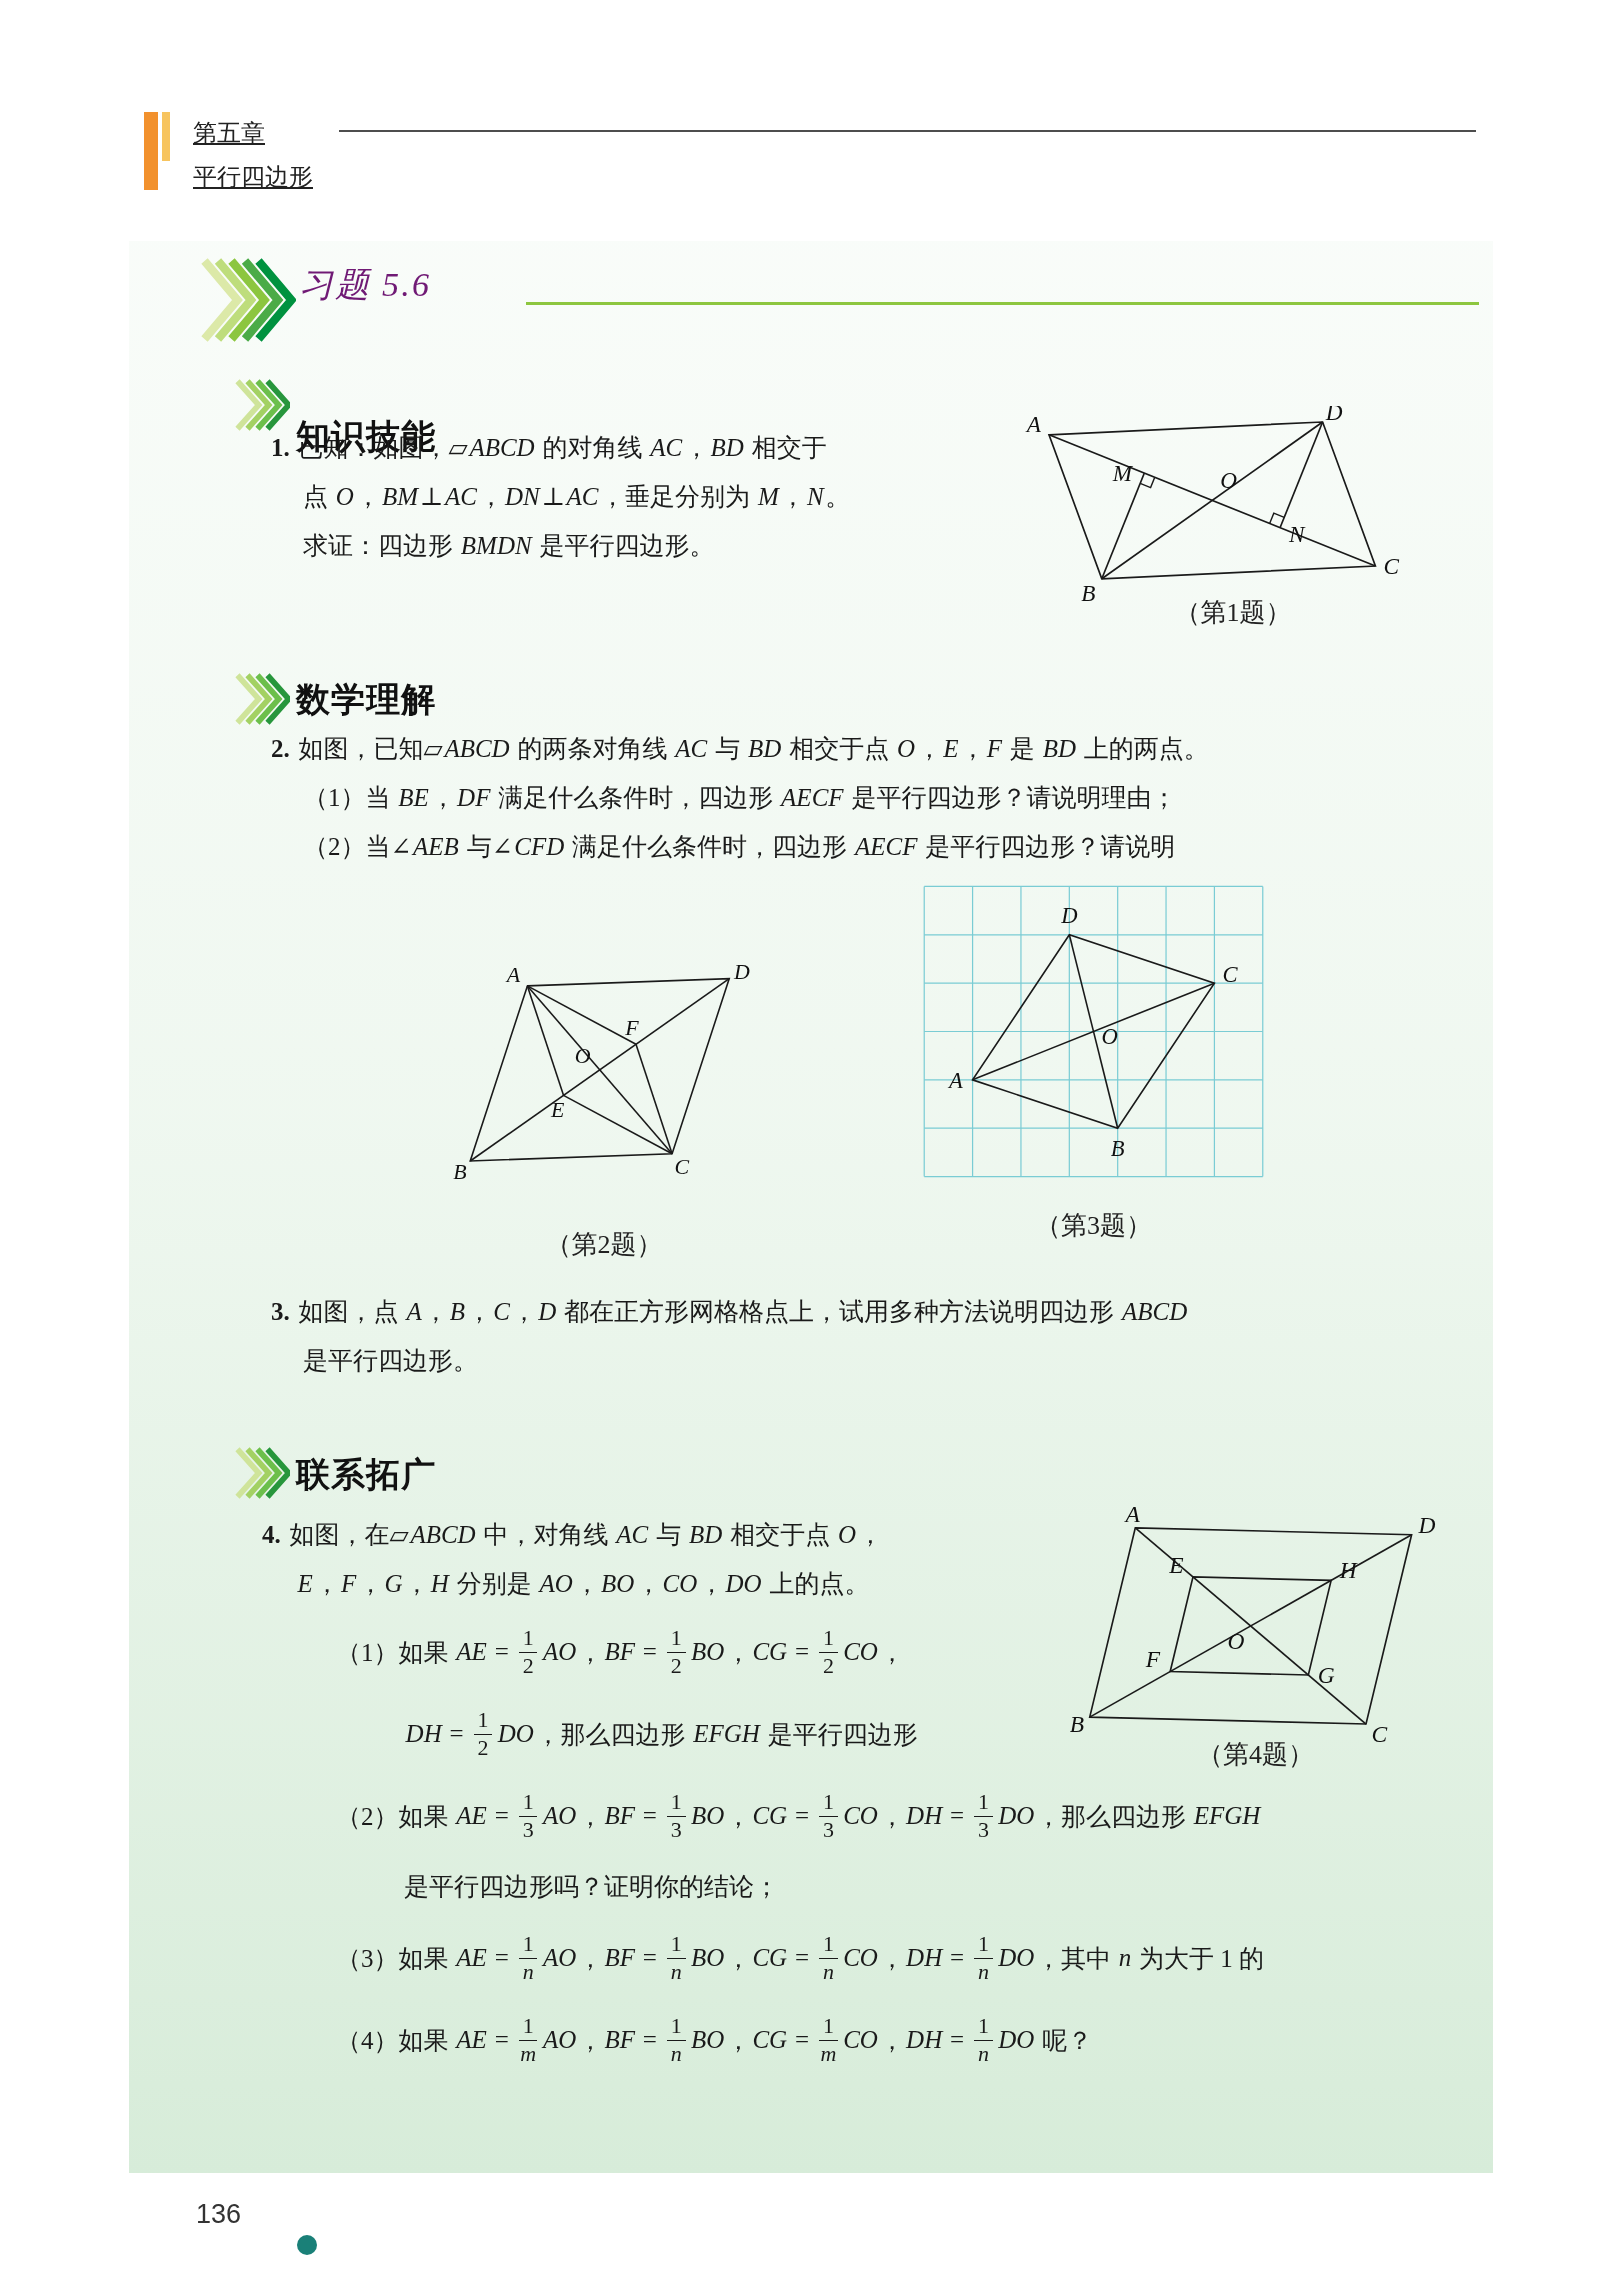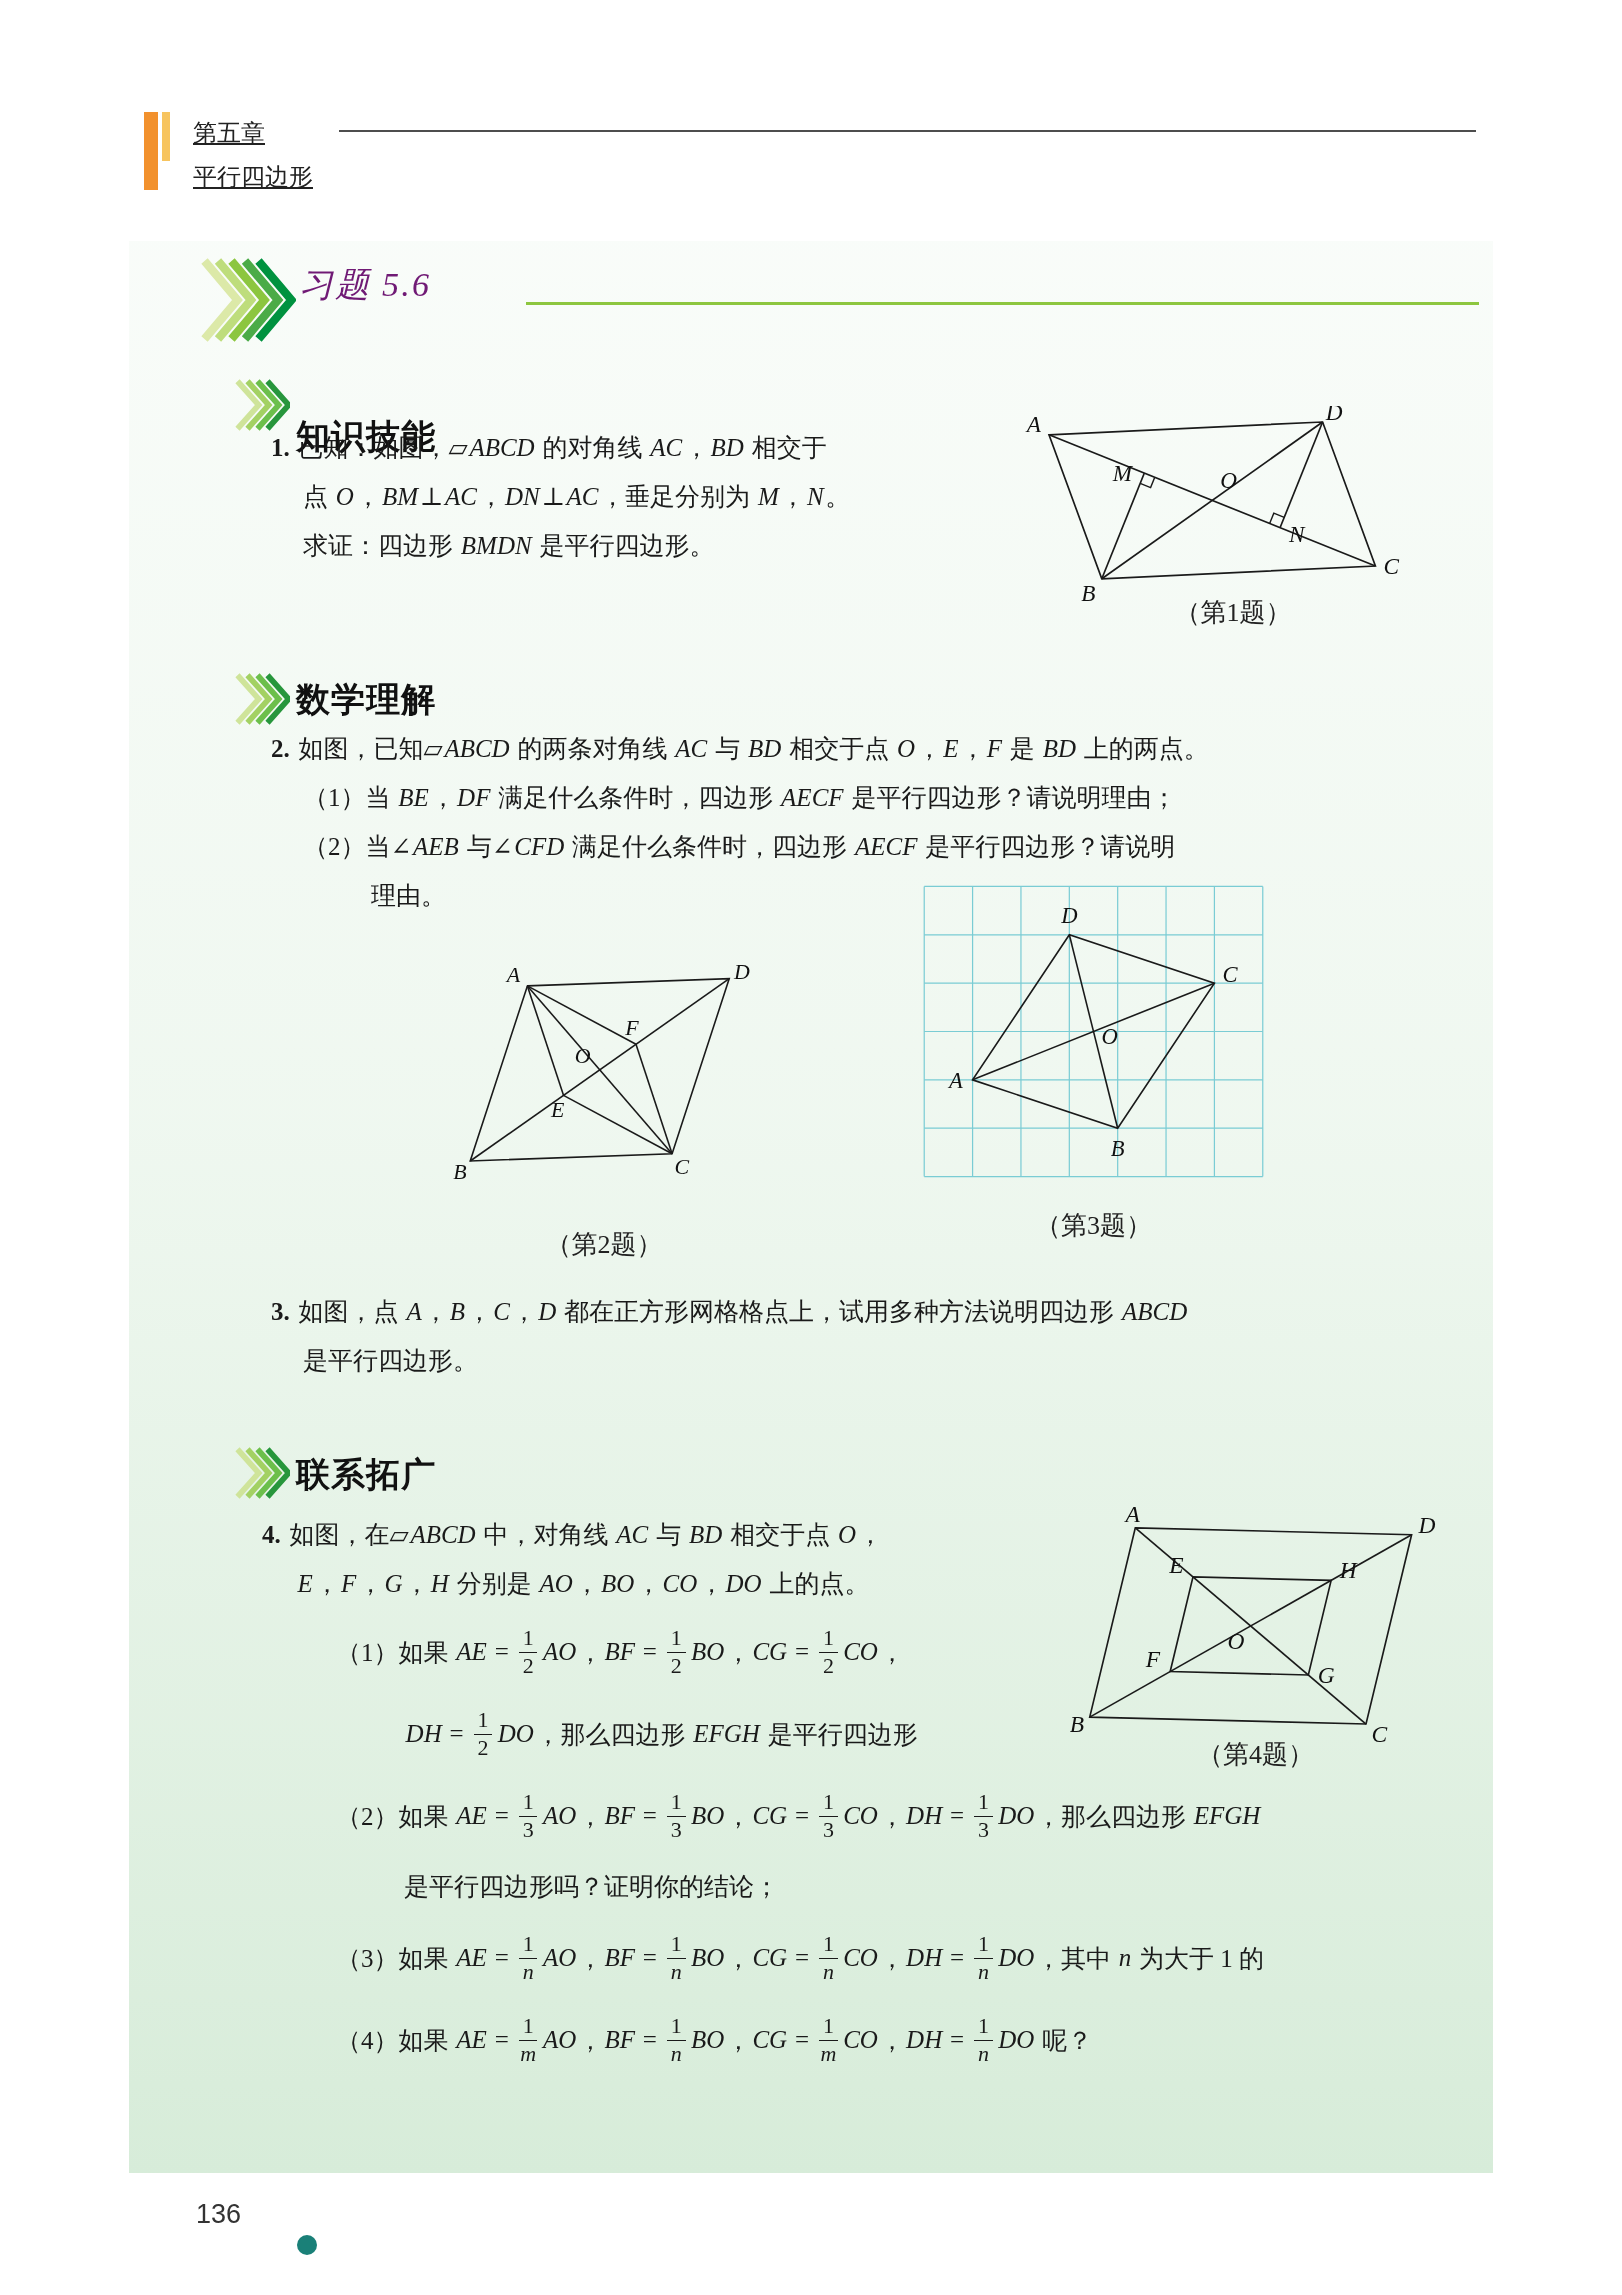--- a/index.html
+++ b/index.html
@@ -122,21 +122,20 @@
       <polyline points="18,4 35,23 18,42" stroke="#6cbf4b"></polyline>
       <polyline points="26,4 43,23 26,42" stroke="#27963c"></polyline>
     </g>
   </svg>
   <div class="abs sectitle" style="left:296px;top:672px;">数学理解</div>
 
   <div class="abs pblock" style="left:271px;top:724px;width:1222px;">
     <div class="line"><span class="pnum">2.</span><span class="rich"><span>如图，已知▱</span><em class="mv">ABCD</em><span> 的两条对角线 </span><em class="mv">AC</em><span> 与 </span><em class="mv">BD</em><span> 相交于点 </span><em class="mv">O</em><span>，</span><em class="mv">E</em><span>，</span><em class="mv">F</em><span> 是 </span><em class="mv">BD</em><span> 上的两点。</span></span></div>
     <div class="line ind1 rich"><span>（1）当 </span><em class="mv">BE</em><span>，</span><em class="mv">DF</em><span> 满足什么条件时，四边形 </span><em class="mv">AECF</em><span> 是平行四边形？请说明理由；</span></div>
     <div class="line ind1 rich"><span>（2）当∠</span><em class="mv">AEB</em><span> 与∠</span><em class="mv">CFD</em><span> 满足什么条件时，四边形 </span><em class="mv">AECF</em><span> 是平行四边形？请说明</span></div>
-    <div class="line ind2 rich"><span>理由。</span></div>
   </div>
 
   <figure class="fig" style="left:452px;top:964px;width:304px;">
     <svg viewBox="0 0 250 185" width="304" height="225">
       <g stroke="#1a1a1a" stroke-width="1.3" fill="none">
         <polygon points="62,18 228,12 181,156 15,162"></polygon>
         <line x1="62" y1="18" x2="181" y2="156"></line>
         <line x1="15" y1="162" x2="228" y2="12"></line>
         <line x1="62" y1="18" x2="91.7" y2="108"></line>
         <line x1="91.7" y1="108" x2="181" y2="156"></line>

